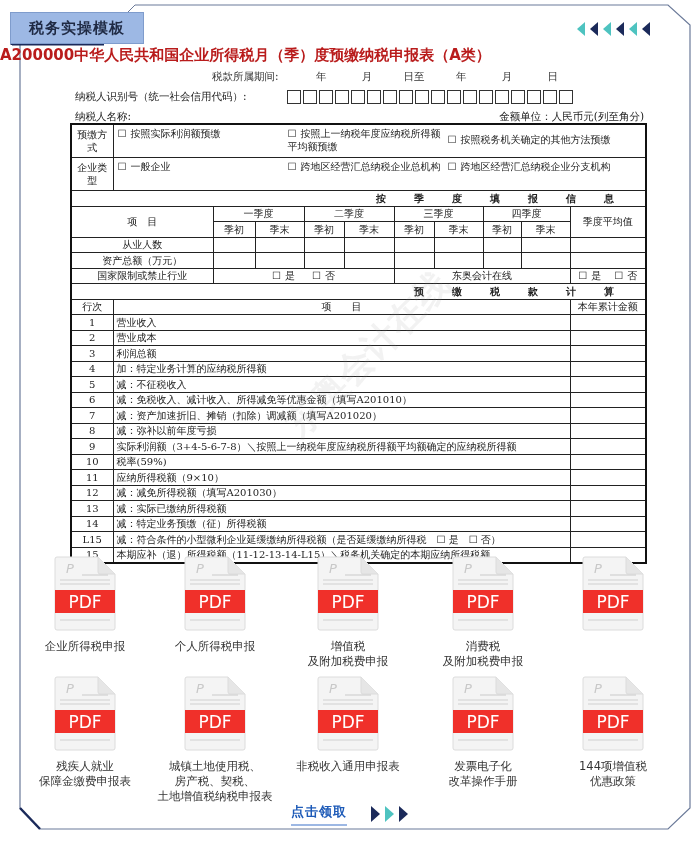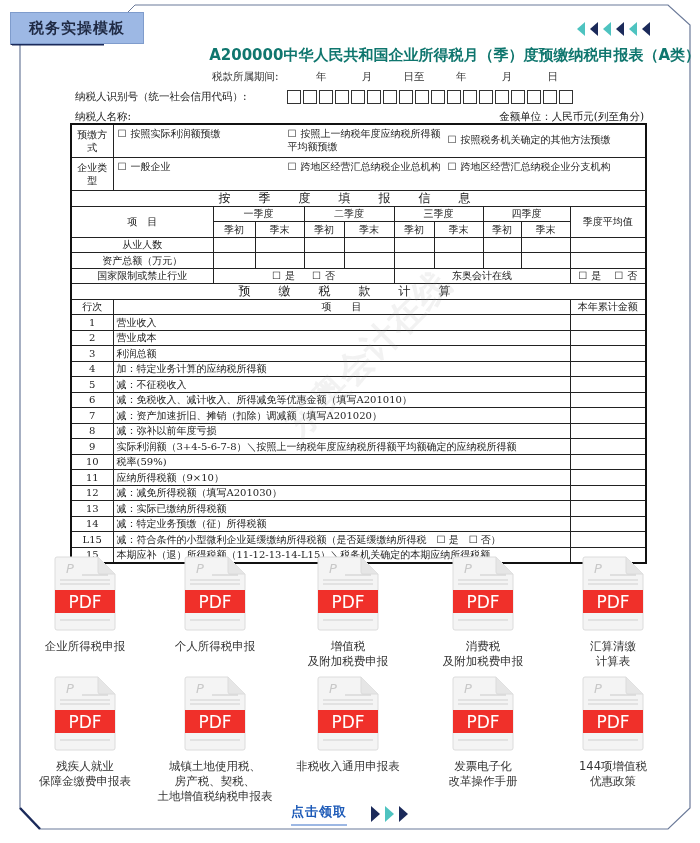--- a/index.html
+++ b/index.html
@@ -7,34 +7,34 @@
          font-family:"DejaVu Serif","Liberation Serif",serif; color:#222; }
   svg.frame { position:absolute; left:0; top:0; }
   .tab { position:absolute; left:10px; top:12px; width:134px; height:32px;
          background:#9DB8E4; border:1px solid #7f9ccc; box-sizing:border-box;
          display:flex; align-items:center; justify-content:center;
          font-family:"DejaVu Sans","Liberation Sans",sans-serif; font-weight:bold;
          font-size:15px; color:#1f2a44; letter-spacing:1px; }
   .arrows-top { position:absolute; left:577px; top:22px; display:flex; gap:5px; }
   .tri-l { width:0; height:0; border-top:7px solid transparent; border-bottom:7px solid transparent; border-right:8px solid; }
   .tri-r { width:0; height:0; border-top:8px solid transparent; border-bottom:8px solid transparent; border-left:9px solid; }
-  .title { position:absolute; left:0; width:700px; top:46px; text-align:right;
-           font-family:"DejaVu Sans","Liberation Sans",sans-serif; font-size:15px; font-weight:bold; color:#0f766e; }
+  .title { position:absolute; left:0; width:700px; top:46px; text-align:left;
+           font-family:"DejaVu Sans","Liberation Sans",sans-serif; font-size:15px; font-weight:bold; color:#b91c1c; }
   .period { position:absolute; top:70px; left:212px; font-size:10.5px; color:#333; }
   .period span { margin-right:12px;margin-top:28px; }
   .taxid-row { position:absolute; top:90px; left:75px; font-size:10.5px; display:flex; align-items:flex-start; }
   .boxes { display:flex; margin-left:40px; }
   .boxes div { width:12px; height:12px; border:1px solid #333; margin-right:2px; }
   .name-row { position:absolute; top:110px; left:75px; font-size:10.5px; }
   .unit { position:absolute; top:110px; right:56px; font-size:10.5px; }
   table.form { position:absolute; left:70px; top:123px; width:575px; border-collapse:collapse; font-size:10px; table-layout:fixed; }
   table.form td { border:1px solid #222; padding:0 3px; height:14.5px; line-height:13px; color:#222; }
   table.form { border:2px solid #111; }
   .c { text-align:center; }
-  .sect { text-align:center; font-weight:normal; letter-spacing:28px; font-size:12px; }
+  .sect { text-align:right; font-weight:bold; letter-spacing:28px; font-size:10px; }
   .chk::before { content:"\2610"; margin-right:4px; }
   .pdf-item { position:absolute; width:130px; text-align:center; }
   .pdf-icon { width:62px; height:75px; margin:0 auto; position:relative; }
   .pdf-label { font-family:"DejaVu Sans","Liberation Sans",sans-serif; font-size:11.5px; color:#333; line-height:15px; margin-top:8px; white-space:pre-line; }
   .cta { position:absolute; left:291px; top:803px; font-family:Liberation Mono, monospace;
          font-weight:bold; font-size:13px; color:#1e5bb8; letter-spacing:1px; padding-bottom:3px; border-bottom:2px solid #9DB8E4; }
   .arrows-bottom { position:absolute; left:371px; top:806px; display:flex; gap:5px; }
   .watermark { position:absolute; left:260px; top:330px; font-size:36px; color:rgba(150,150,150,0.12);
                transform:rotate(-45deg); font-family:"DejaVu Sans","Liberation Sans",sans-serif; font-weight:bold; pointer-events:none; }
 </style>
@@ -360,22 +360,20 @@
           <path d="M44 1 V16 Q44 18 46 18 H61" fill="#e6e6e6" stroke="#dcdcdc" stroke-width="1"></path>
           <text x="12" y="17" font-family="DejaVu Sans, sans-serif" font-style="italic" font-size="13" fill="#c8c8c8">P</text>
           <line x1="28" y1="19" x2="54" y2="19" stroke="#d0d0d0" stroke-width="1.2"></line>
           <line x1="6" y1="24" x2="56" y2="24" stroke="#d0d0d0" stroke-width="1.2"></line>
           <line x1="6" y1="28" x2="56" y2="28" stroke="#d0d0d0" stroke-width="1.2"></line>
           <rect x="1" y="34" width="60" height="23" fill="#f0302a"></rect>
           <text x="31" y="52" text-anchor="middle" font-family="DejaVu Sans, sans-serif" font-size="17" fill="#ffffff">PDF</text>
           <line x1="6" y1="64" x2="56" y2="64" stroke="#d0d0d0" stroke-width="1.2"></line>
         </svg>
       </div>
-      <div class="pdf-label">汇算清缴
-计算表</div>
     </div>
     <div class="pdf-item" style="left: 20px; top: 676px;">
       <div class="pdf-icon">
         <svg width="62" height="75" viewBox="0 0 62 75">
           <path d="M3 1 H44 L61 18 V72 Q61 74 59 74 H3 Q1 74 1 72 V3 Q1 1 3 1 Z" fill="#f4f4f4" stroke="#dcdcdc" stroke-width="1"></path>
           <path d="M44 1 V16 Q44 18 46 18 H61" fill="#e6e6e6" stroke="#dcdcdc" stroke-width="1"></path>
           <text x="12" y="17" font-family="DejaVu Sans, sans-serif" font-style="italic" font-size="13" fill="#c8c8c8">P</text>
           <line x1="28" y1="19" x2="54" y2="19" stroke="#d0d0d0" stroke-width="1.2"></line>
           <line x1="6" y1="24" x2="56" y2="24" stroke="#d0d0d0" stroke-width="1.2"></line>
           <line x1="6" y1="28" x2="56" y2="28" stroke="#d0d0d0" stroke-width="1.2"></line>

